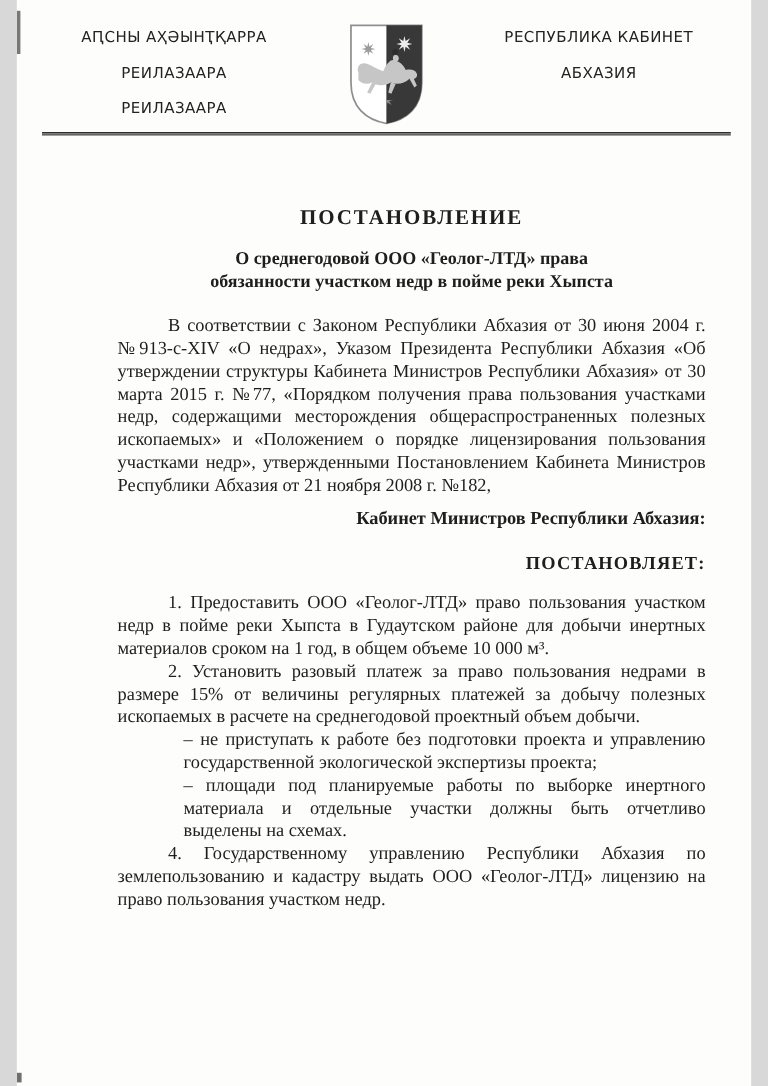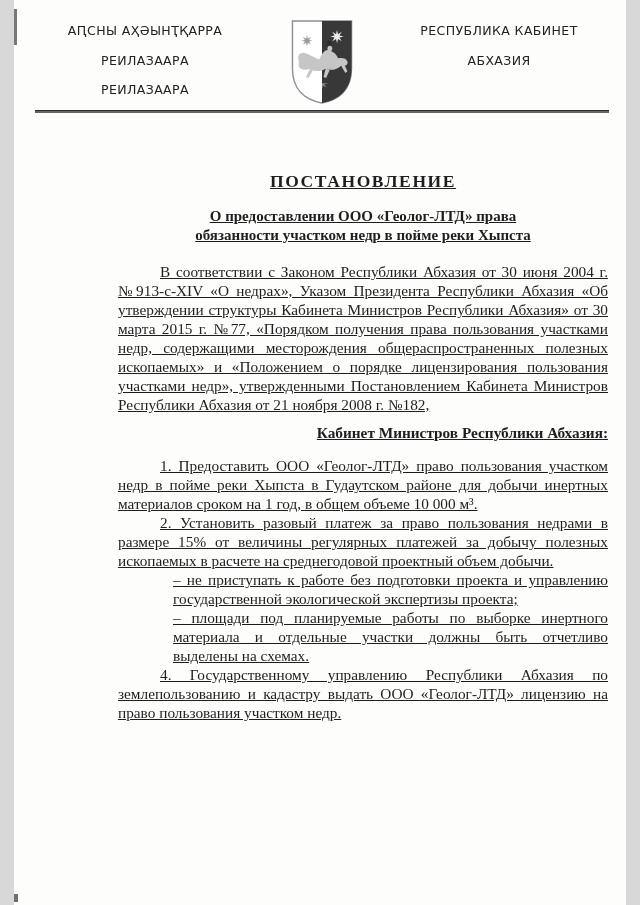--- a/index.html
+++ b/index.html
@@ -47,23 +47,22 @@
     position: absolute;
     top: 110px; left: 21px; right: 17px;
     height: 2px;
     border-top: 1.2px solid #2e2e2e;
     border-bottom: 2px solid #656565;
   }
 
   
   .content {
     position: absolute;
-    top: 114px; left: 104px;
+    top: 114px; left: 84px;
     width: 490px;
-    text-decoration: underline;
   }
   .doc-title {
     margin: 57px 0 0 0;
     text-align: center;
     font-size: 17.5px;
     font-weight: bold;
     letter-spacing: 1.6px;
   }
   .doc-subtitle {
     margin: 15px 0 0 0;
@@ -151,28 +150,29 @@
     </div>
   </header>
 
   <div class="rule"></div>
 
   <main class="content">
 
     <h1 class="doc-title">ПОСТАНОВЛЕНИЕ</h1>
 
     <h2 class="doc-subtitle">
-      <span>О предоставлении ООО «Геолог-ЛТД»  права</span><br>
+      <span>О среднегодовой ООО «Геолог-ЛТД»  права</span><br>
       <span>обязанности участком недр  в пойме реки Хыпста</span>
     </h2>
 
     <p class="para preamble">В соответствии с Законом Республики Абхазия от 30 июня 2004 г. №913-с-XIV «О недрах», Указом Президента Республики Абхазия «Об утверждении структуры Кабинета Министров Республики Абхазия» от 30 марта 2015 г. №77, «Порядком получения права пользования участками недр, содержащими месторождения общераспространенных полезных ископаемых» и «Положением о порядке лицензирования пользования участками недр», утвержденными Постановлением Кабинета Министров Республики Абхазия от 21 ноября 2008 г. №182,</p>
 
     <p class="center-head">Кабинет Министров Республики Абхазия:</p>
 
+    <p class="center-head resolves">ПОСТАНОВЛЯЕТ:</p>
 
     <p class="para first-item">1. Предоставить ООО «Геолог-ЛТД»  право пользования участком недр в пойме реки Хыпста в Гудаутском районе для добычи инертных материалов сроком  на 1 год, в общем объеме 10 000  м³.</p>
     <p class="para">2. Установить разовый платеж за право пользования недрами в размере 15% от величины регулярных платежей за добычу полезных ископаемых в расчете на среднегодовой проектный объем добычи.</p>
 
     <p class="para sub-item">– не приступать к работе без подготовки проекта и управлению государственной экологической экспертизы проекта;</p>
     <p class="para sub-item">– площади под планируемые работы по выборке инертного материала и отдельные участки должны быть отчетливо выделены на схемах.</p>
 
     <p class="para">4. Государственному управлению Республики Абхазия по землепользованию и кадастру выдать ООО «Геолог-ЛТД» лицензию  на право пользования участком недр.</p>
 
   </main>

